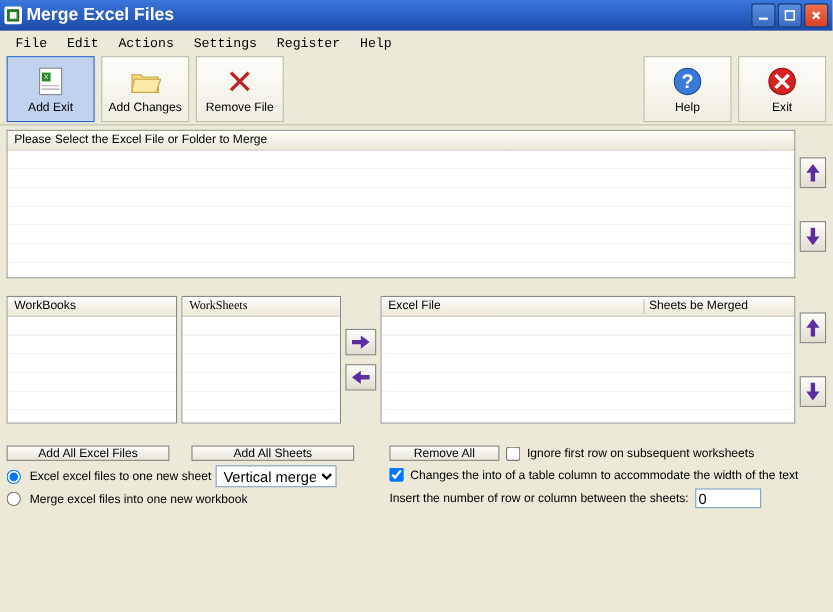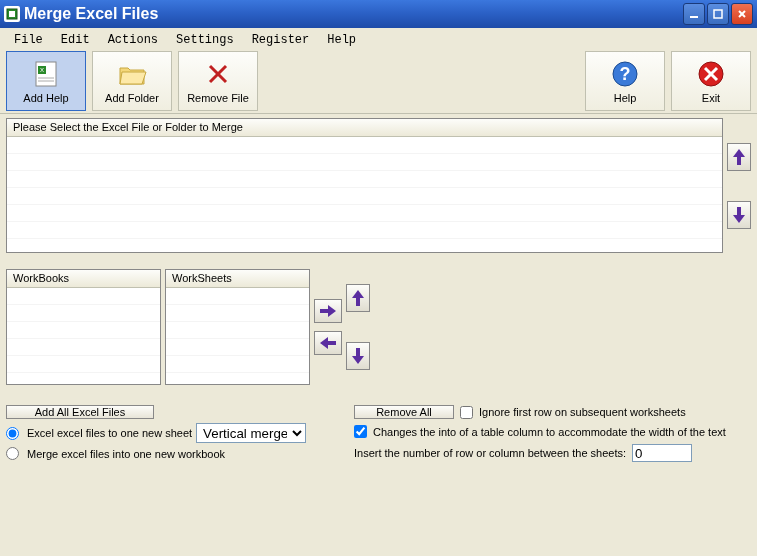--- a/index.html
+++ b/index.html
@@ -31,21 +31,21 @@
 .file-list-body { flex: 1; background: repeating-linear-gradient(to bottom, #fff 0, #fff 16px, #f4f4f4 16px, #f4f4f4 17px); }
 .arrow-col { width: 24px; display: flex; flex-direction: column; gap: 30px; align-items: center; justify-content: center; }
 .arrow-btn { width: 24px; height: 28px; border: 1px solid #888; background: linear-gradient(to bottom, #fdfdfa, #e0ddd0); display: flex; align-items: center; justify-content: center; cursor: default; }
 
 .mid-panels { display: flex; gap: 4px; height: 116px; }
 .panel { border: 1px solid #888; background: white; display: flex; flex-direction: column; }
 .panel-header { height: 18px; background: linear-gradient(to bottom, #fdfdfa, #ece9d8); border-bottom: 1px solid #c0c0b0; padding: 2px 6px; display: flex; }
 .panel-header .col { border-right: 1px solid #c0c0b0; padding-right: 4px; }
 .panel-body { flex: 1; background: repeating-linear-gradient(to bottom, #fff 0, #fff 16px, #f4f4f4 16px, #f4f4f4 17px); }
 .wb-panel { width: 155px; }
-.ws-panel { width: 145px; }
+.ws-panel { width: 145px; font-family: Liberation Serif, serif; }
 .transfer-col { width: 28px; display: flex; flex-direction: column; gap: 8px; align-items: center; justify-content: center; }
 .excel-panel { flex: 1; }
 
 .bottom-controls { display: flex; gap: 8px; padding: 4px 0; }
 .left-controls { width: 340px; display: flex; flex-direction: column; gap: 4px; }
 .right-controls { flex: 1; display: flex; flex-direction: column; gap: 6px; }
 .btn-row { display: flex; gap: 20px; }
 .std-btn { height: 14px; border: 1px solid #888; background: linear-gradient(to bottom, #fdfdfa, #e8e5d8); padding: 0 10px; cursor: default; width: 148px; text-align: center; display: flex; align-items: center; justify-content: center; }
 .radio-row { display: flex; align-items: center; gap: 4px; }
 .radio-row input[type=radio] { margin-right: 4px; }
@@ -99,30 +99,30 @@
   <div class="tool-btn selected">
     <div class="tool-icon">
       <svg width="32" height="32" viewBox="0 0 32 32">
           <rect x="6" y="4" width="20" height="24" fill="#fff" stroke="#888"></rect>
           <rect x="8" y="8" width="8" height="8" fill="#2a8a2a"></rect>
           <text x="12" y="14" fill="white" font-size="6" text-anchor="middle">X</text>
           <line x1="8" y1="20" x2="24" y2="20" stroke="#aaa"></line>
           <line x1="8" y1="23" x2="24" y2="23" stroke="#aaa"></line>
         </svg>
     </div>
-    <div class="tool-label">Add Help</div>
+    <div class="tool-label">Add Exit</div>
   </div>
   <div class="tool-btn">
     <div class="tool-icon">
       <svg width="32" height="32" viewBox="0 0 32 32">
           <path d="M4 10 L4 26 L28 26 L28 12 L14 12 L12 10 Z" fill="#f4d77a" stroke="#c8a840"></path>
           <path d="M6 14 L30 14 L26 26 L4 26 Z" fill="#fde9a8" stroke="#c8a840"></path>
         </svg>
     </div>
-    <div class="tool-label">Add Folder</div>
+    <div class="tool-label">Add Changes</div>
   </div>
   <div class="tool-btn">
     <div class="tool-icon">
       <svg width="32" height="32" viewBox="0 0 32 32">
           <line x1="8" y1="8" x2="24" y2="24" stroke="#c02020" stroke-width="3"></line>
           <line x1="24" y1="8" x2="8" y2="24" stroke="#c02020" stroke-width="3"></line>
         </svg>
     </div>
     <div class="tool-label">Remove File</div>
   </div>
@@ -189,38 +189,46 @@
         <svg width="20" height="16">
             <path d="M18 8 L10 14 L10 10 L2 10 L2 6 L10 6 L10 2 Z" fill="#5a2da0"></path>
           </svg>
       </div>
       <div class="arrow-btn" style="width:28px;height:24px">
         <svg width="20" height="16">
             <path d="M2 8 L10 14 L10 10 L18 10 L18 6 L10 6 L10 2 Z" fill="#5a2da0"></path>
           </svg>
       </div>
     </div>
+    <div class="panel excel-panel">
+      <div class="panel-header">
+        <span class="col" style="flex:1">Excel File</span>
+        <span style="width:130px;padding-left:4px">Sheets be Merged</span>
+      </div>
+      <div class="panel-body"></div>
+    </div>
     <div class="arrow-col">
       <div class="arrow-btn">
         <svg width="16" height="20">
             <path d="M8 2 L14 10 L10 10 L10 18 L6 18 L6 10 L2 10 Z" fill="#5a2da0"></path>
           </svg>
       </div>
       <div class="arrow-btn">
         <svg width="16" height="20">
             <path d="M8 18 L14 10 L10 10 L10 2 L6 2 L6 10 L2 10 Z" fill="#5a2da0"></path>
           </svg>
       </div>
     </div>
   </div>
 
   <div class="bottom-controls">
     <div class="left-controls">
       <div class="btn-row">
         <div class="std-btn">Add All Excel Files</div>
+        <div class="std-btn">Add All Sheets</div>
       </div>
       <div class="radio-row">
         <input type="radio" name="mergemode" checked="" style="">
         <span>Excel excel files to one new sheet</span>
         <select class="select-box">
           <option>Vertical merger</option>
         </select>
       </div>
       <div class="radio-row">
         <input type="radio" name="mergemode" style="">

